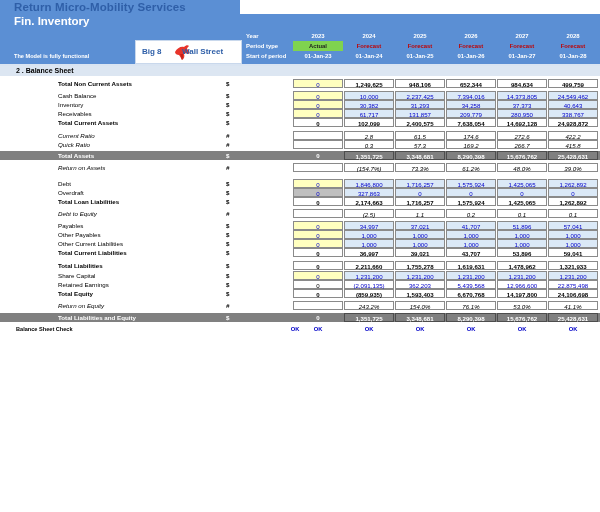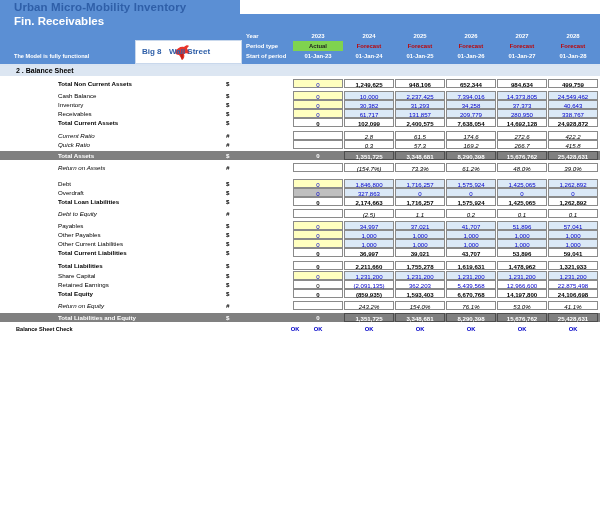--- a/index.html
+++ b/index.html
@@ -78,21 +78,21 @@
   }
   .logo-text {
     position: absolute;
     top: 6px;
     font-size: 8px;
     font-weight: bold;
     color: #2f5fa8;
     white-space: nowrap;
   }
   .logo-left { left: 6px; }
-  .logo-right { left: 33px; }
+  .logo-right { left: 46px; }
   .logo-bird {
     position: absolute;
     left: 36px; top: 2px;
     width: 20px; height: 19px;
   }
 
   
   .hdr-labels {
     position: absolute;
     left: 246px; top: 31px;
@@ -232,22 +232,22 @@
   }
 </style>
 </head>
 <body>
 
 <div class="banner">
   <div class="band-title"></div>
   <div class="band-main"></div>
   <div class="band-strip"></div>
 
-  <div class="co-name">Urban Micro-Mobility Inventory</div>
-  <div class="doc-title">Fin. Receivables</div>
+  <div class="co-name">Return Micro-Mobility Services</div>
+  <div class="doc-title">Fin. Inventory</div>
   <div class="tagline">The Model is fully functional</div>
 
   <div class="logo-box">
     <span class="logo-text logo-left">Big 8</span>
     <span class="logo-bird">
       <svg width="20" height="19" viewBox="0 0 20 19">
         <path d="M3 9 C5 5, 9 3, 12 4 C14 2, 16 2, 17 3 C16 4, 15 5, 15 6 C17 7, 18 9, 17 11 C15 10, 13 10, 12 11 C13 13, 12 16, 10 17 C9 15, 8 13, 7 12 C5 12, 3 11, 3 9 Z" fill="#e8342a"></path>
         <path d="M8 11 C9 13, 9 15, 10 17 C11 15, 11 13, 11 11 Z" fill="#c52118"></path>
       </svg>
     </span>

